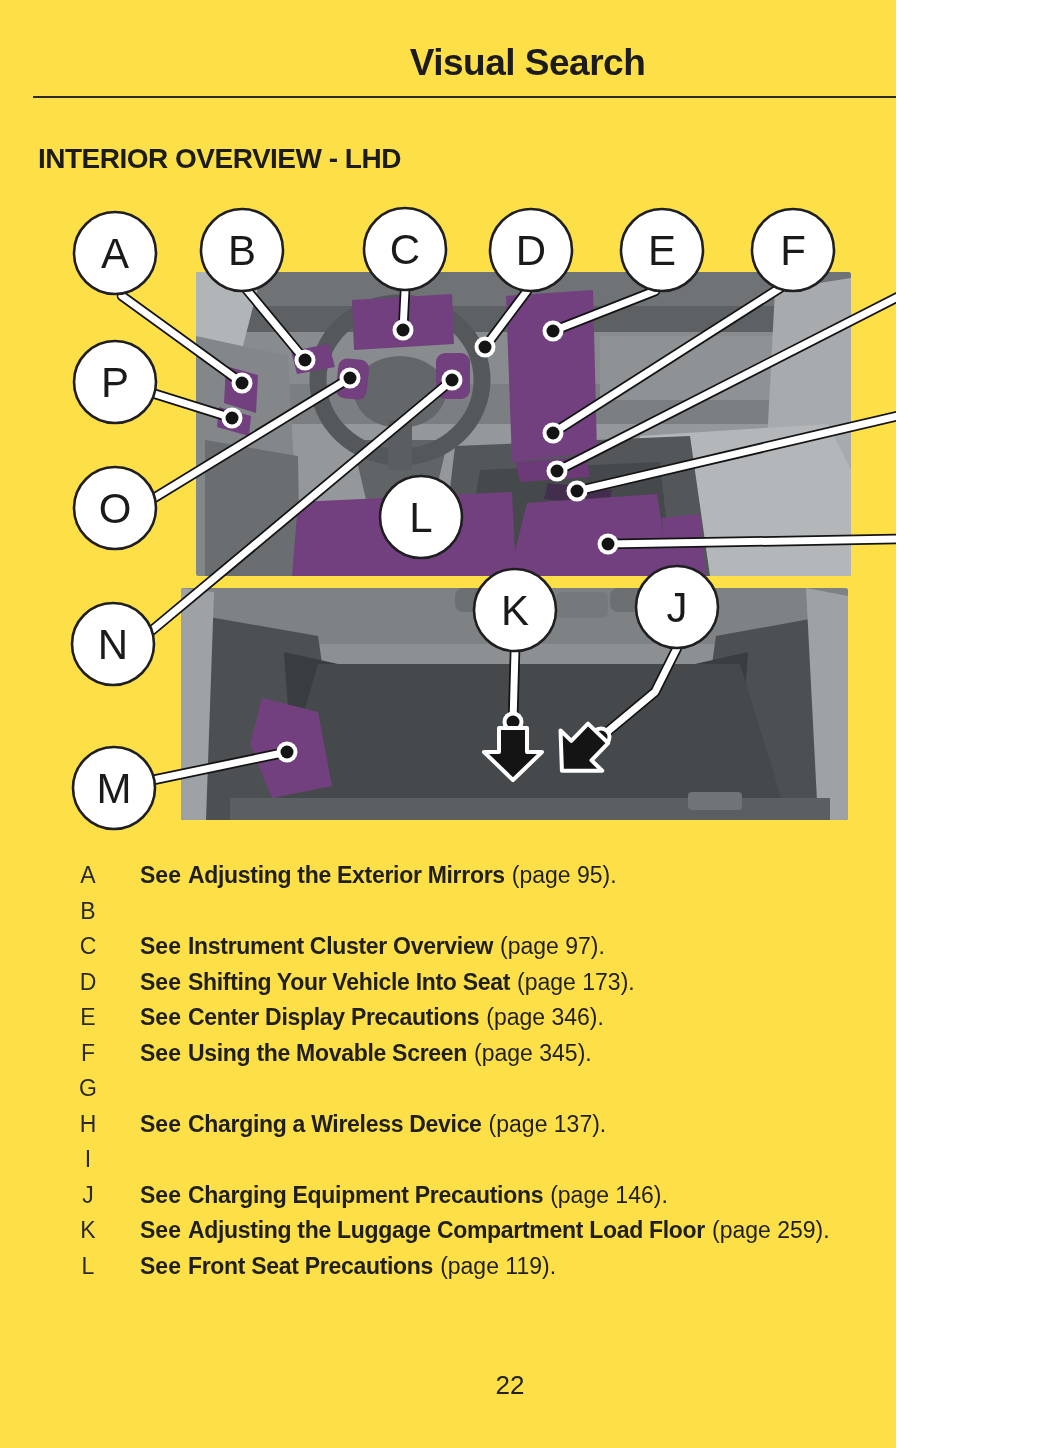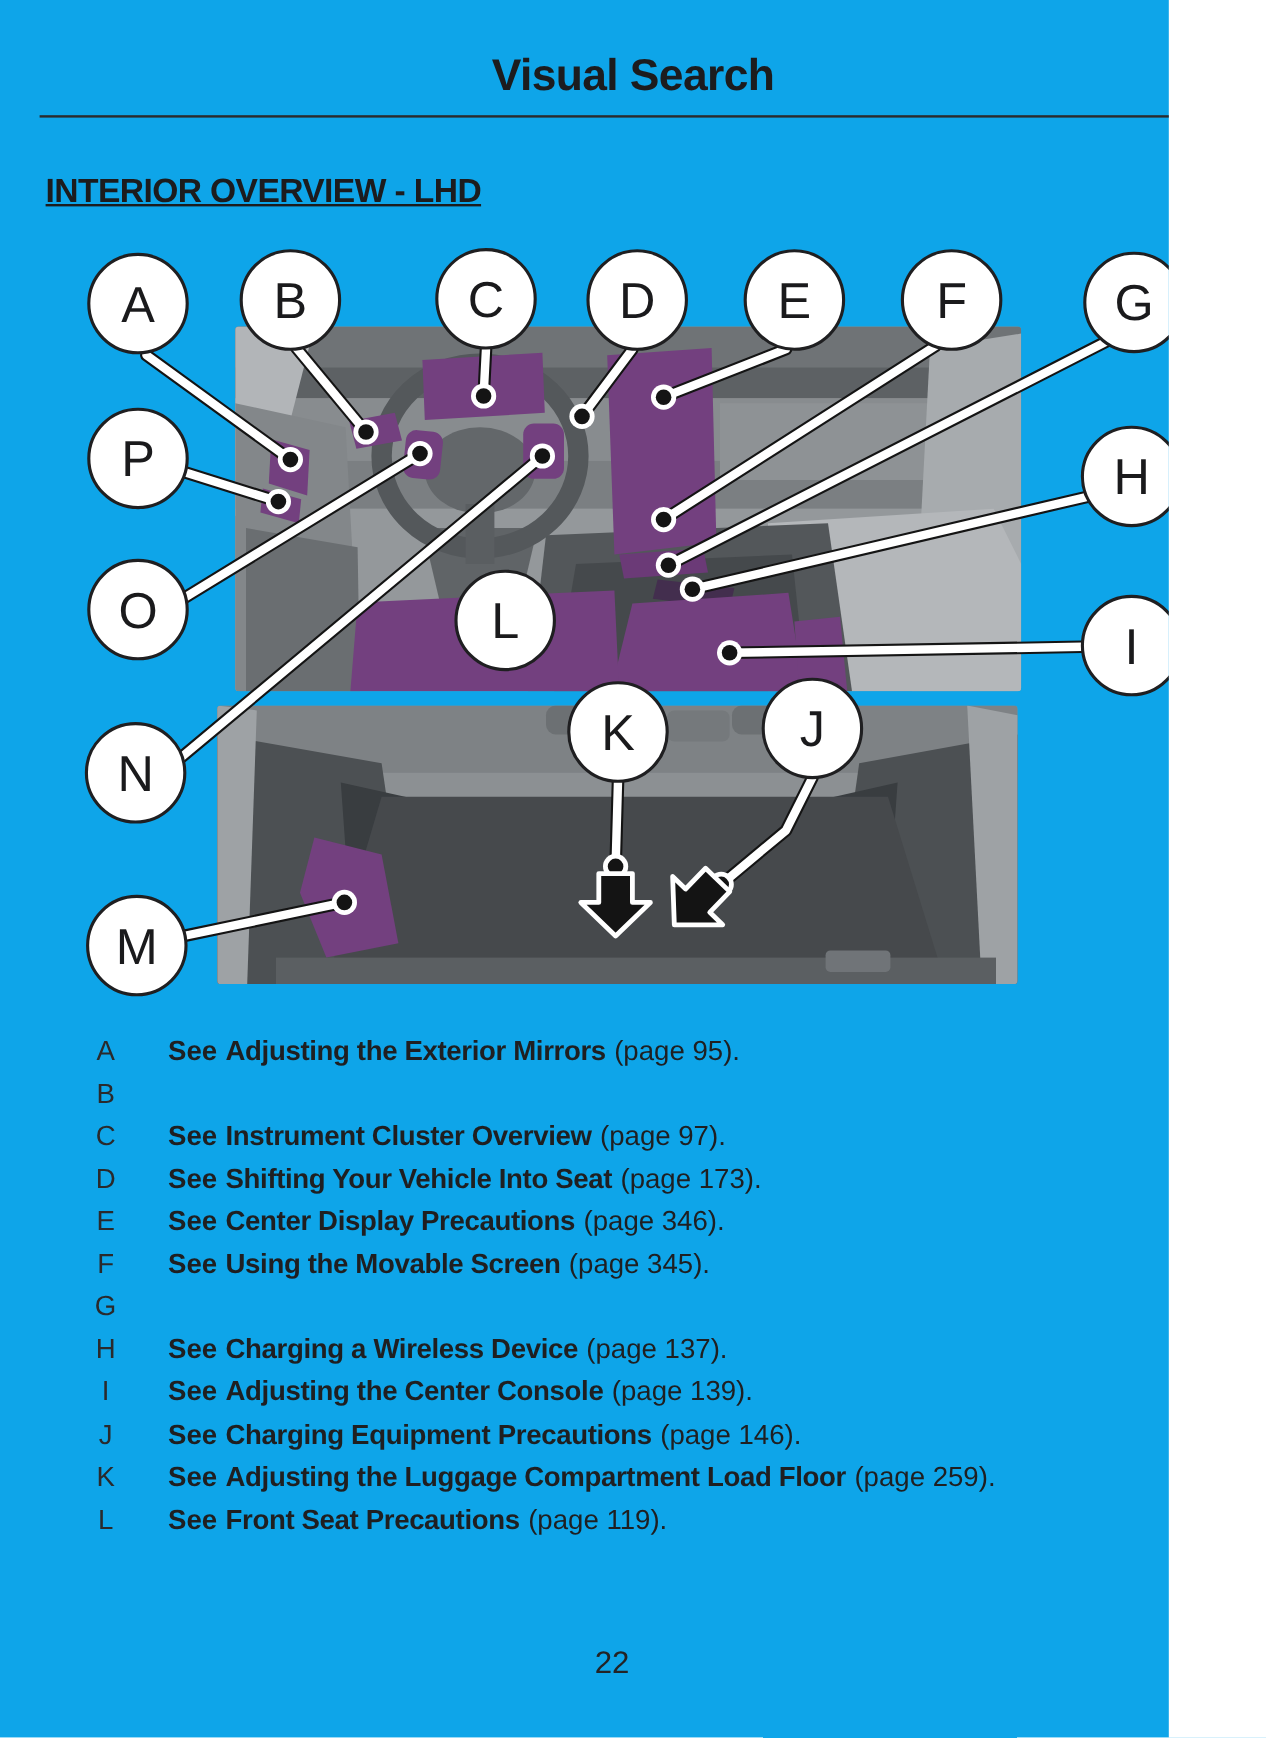--- a/index.html
+++ b/index.html
@@ -1,21 +1,21 @@
 <!DOCTYPE html>
 <html><head>
 <meta charset="utf-8">
 <style>
   * { margin: 0; padding: 0; box-sizing: border-box; }
   html, body { background: #ffffff; }
   .page {
     position: relative;
-    width: 974px;
+    width: 896px;
     height: 1448px;
-    background: #0ea5e9;
+    background: #fde047;
     font-family: "Liberation Sans", sans-serif;
     color: #1a1a1a;
     overflow: hidden;
   }
   .page-title {
     position: absolute;
     left: 33px; top: 42px; width: 989px;
     text-align: center;
     font-size: 37px;
     font-weight: bold;
@@ -27,21 +27,20 @@
     left: 33px; top: 96px; width: 976px; height: 2px;
     background: #2b2b2d;
   }
   .section-heading {
     position: absolute;
     left: 38px; top: 143px;
     font-size: 28px;
     font-weight: bold;
     letter-spacing: -0.5px;
     color: #1c1c1e;
-    text-decoration: underline;
   }
   .diagram {
     position: absolute;
     left: 0; top: 200px;
     width: 1055px; height: 650px;
   }
   .ref-list {
     position: absolute;
     left: 0; top: 858px; width: 1000px;
   }
@@ -319,21 +318,20 @@
     </div>
     <div class="ref-row">
       <span class="ref-letter">G</span>
     </div>
     <div class="ref-row">
       <span class="ref-letter">H</span>
       <span class="ref-text"><span class="ref-see">See</span><span class="ref-title">Charging a Wireless Device</span><span class="ref-page">(page 137).</span></span>
     </div>
     <div class="ref-row">
       <span class="ref-letter">I</span>
-      <span class="ref-text"><span class="ref-see">See</span><span class="ref-title">Adjusting the Center Console</span><span class="ref-page">(page 139).</span></span>
     </div>
     <div class="ref-row">
       <span class="ref-letter">J</span>
       <span class="ref-text"><span class="ref-see">See</span><span class="ref-title">Charging Equipment Precautions</span><span class="ref-page">(page 146).</span></span>
     </div>
     <div class="ref-row">
       <span class="ref-letter">K</span>
       <span class="ref-text"><span class="ref-see">See</span><span class="ref-title">Adjusting the Luggage Compartment Load Floor</span><span class="ref-page">(page 259).</span></span>
     </div>
     <div class="ref-row">

